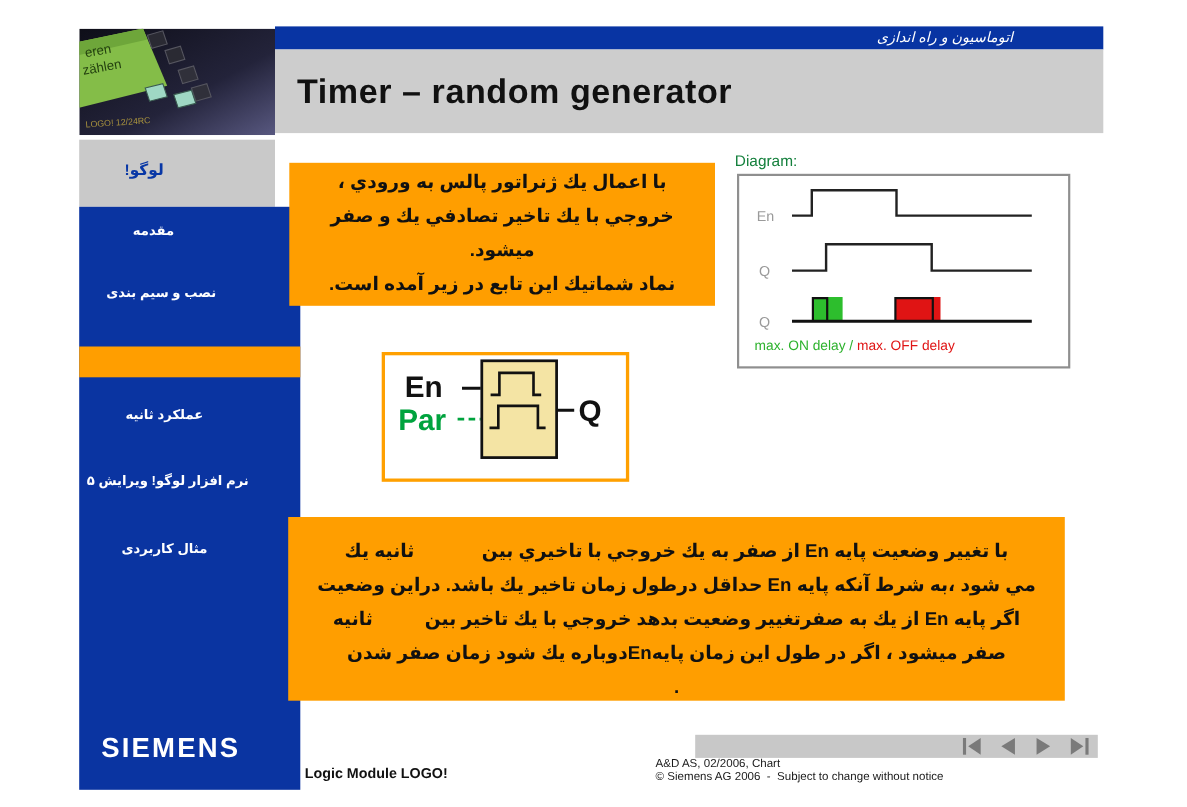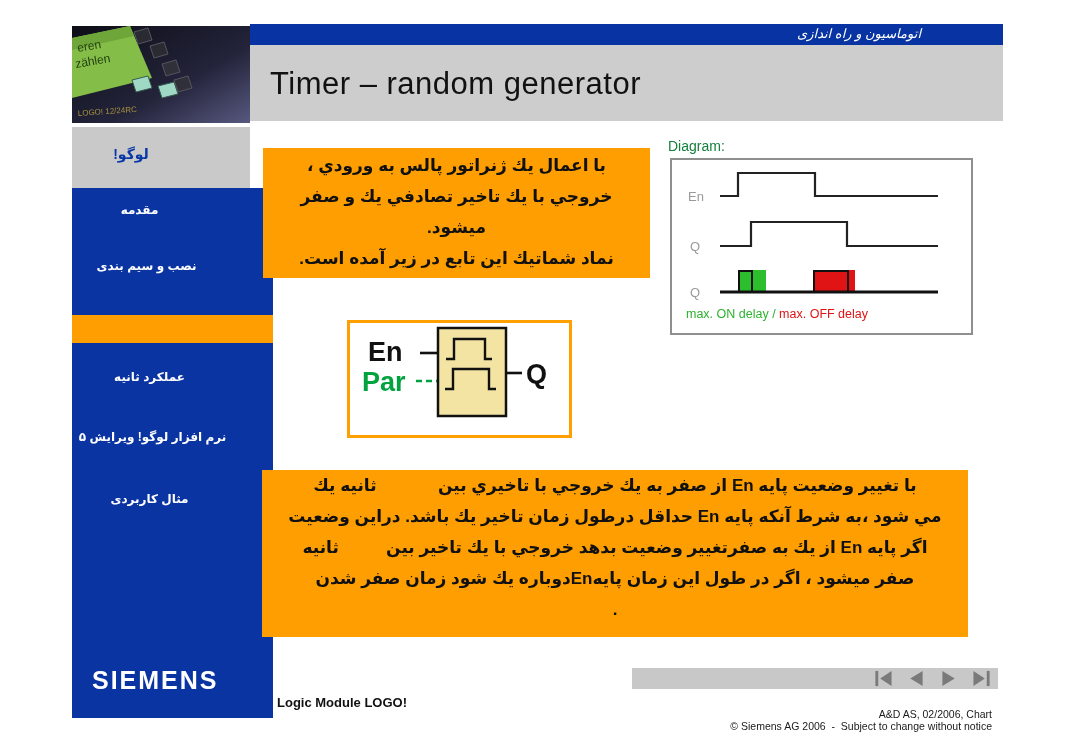--- a/index.html
+++ b/index.html
@@ -4,49 +4,49 @@
 <style>
   html,body{margin:0;padding:0;background:#fff;}
   body{font-family:"Liberation Sans","DejaVu Sans",sans-serif;}
   .slide{position:relative;width:1079px;height:734px;background:#ffffff;overflow:hidden;}
   .abs{position:absolute;}
 
   
   .topbar{left:250px;top:24px;width:753px;height:21px;background:#0834a3;font-style:italic;}
   .topbar-label{position:absolute;right:82px;top:2px;color:#ffffff;font-size:13px;direction:rtl;}
   .titlebar{left:250px;top:45px;width:753px;height:76px;background:#cdcdcd;}
-  .title{position:absolute;left:20px;top:21px;font-size:31px;font-weight:normal;color:#111111;letter-spacing:0.5px;}
+  .title{position:absolute;left:20px;top:21px;font-size:31px;font-weight:bold;color:#111111;letter-spacing:0.5px;}
 
   
   .photo{left:72px;top:26px;width:178px;height:97px;overflow:hidden;}
   .side-gray{left:72px;top:127px;width:178px;height:61px;background:#c9c9c9;}
   .side-gray .lbl{position:absolute;top:19px;left:0;width:118px;text-align:center;color:#0837a6;font-weight:bold;font-size:14px;direction:rtl;}
   .side-blue{left:72px;top:188px;width:201px;height:530px;background:#0a34a1;}
   .side-item{position:absolute;left:0;width:100%;box-sizing:border-box;padding-right:46px;text-align:center;color:#ffffff;font-size:12px;font-weight:bold;direction:rtl;cursor:pointer;}
   .orange-strip{position:absolute;left:0;top:127px;width:100%;height:28px;background:#ff9e00;}
   .brand{position:absolute;left:20px;top:478px;color:#ffffff;font-size:25px;font-weight:bold;letter-spacing:2px;}
 
   
   .intro-box{left:263px;top:148px;width:387px;height:130px;background:#ff9e00;direction:rtl;text-align:center;color:#111;font-weight:bold;font-size:17px;line-height:31px;padding-top:2px;box-sizing:border-box;}
-  .desc-box{left:262px;top:470px;width:706px;height:167px;background:#ff9e00;direction:rtl;text-align:center;color:#111;font-weight:bold;font-size:17px;line-height:31px;padding-top:0;box-sizing:border-box;}
+  .desc-box{left:262px;top:470px;width:706px;height:167px;background:#ff9e00;direction:rtl;text-align:center;color:#111;font-weight:bold;font-size:17px;line-height:31px;padding-top:15px;box-sizing:border-box;}
   .rtl-line{white-space:pre-wrap;}
 
   
   .diagram-label{left:668px;top:138px;font-size:14px;color:#15803d;}
   .diagram-box{left:670px;top:158px;width:303px;height:177px;background:#ffffff;border:2px solid #8f8f8f;box-sizing:border-box;}
 
   
   .block-box{left:347px;top:320px;width:225px;height:118px;background:#ffffff;border:3px solid #ffa000;box-sizing:border-box;}
 
   
   .footer-module{left:277px;top:695px;font-size:13px;font-weight:bold;color:#111;}
   .navbar{left:632px;top:668px;width:366px;height:21px;background:#c8c8c8;}
   .nav-group{position:absolute;right:4px;top:1px;display:flex;gap:9px;}
   .nav-btn{width:24px;height:19px;cursor:pointer;}
-  .footer-info{left:622px;top:688px;width:370px;text-align:right;font-size:10.5px;color:#1a1a1a;line-height:12px;margin-top:20px;}
+  .footer-info{left:596px;top:688px;width:370px;font-size:10.5px;color:#1a1a1a;line-height:12px;}
 </style>
 </head>
 <body>
 
 <div class="slide">
 
   <div class="abs photo">
     <svg width="178" height="97" viewBox="0 0 178 97">
       <defs>
         <linearGradient id="bgGrad" x1="0" y1="0" x2="1" y2="1">

